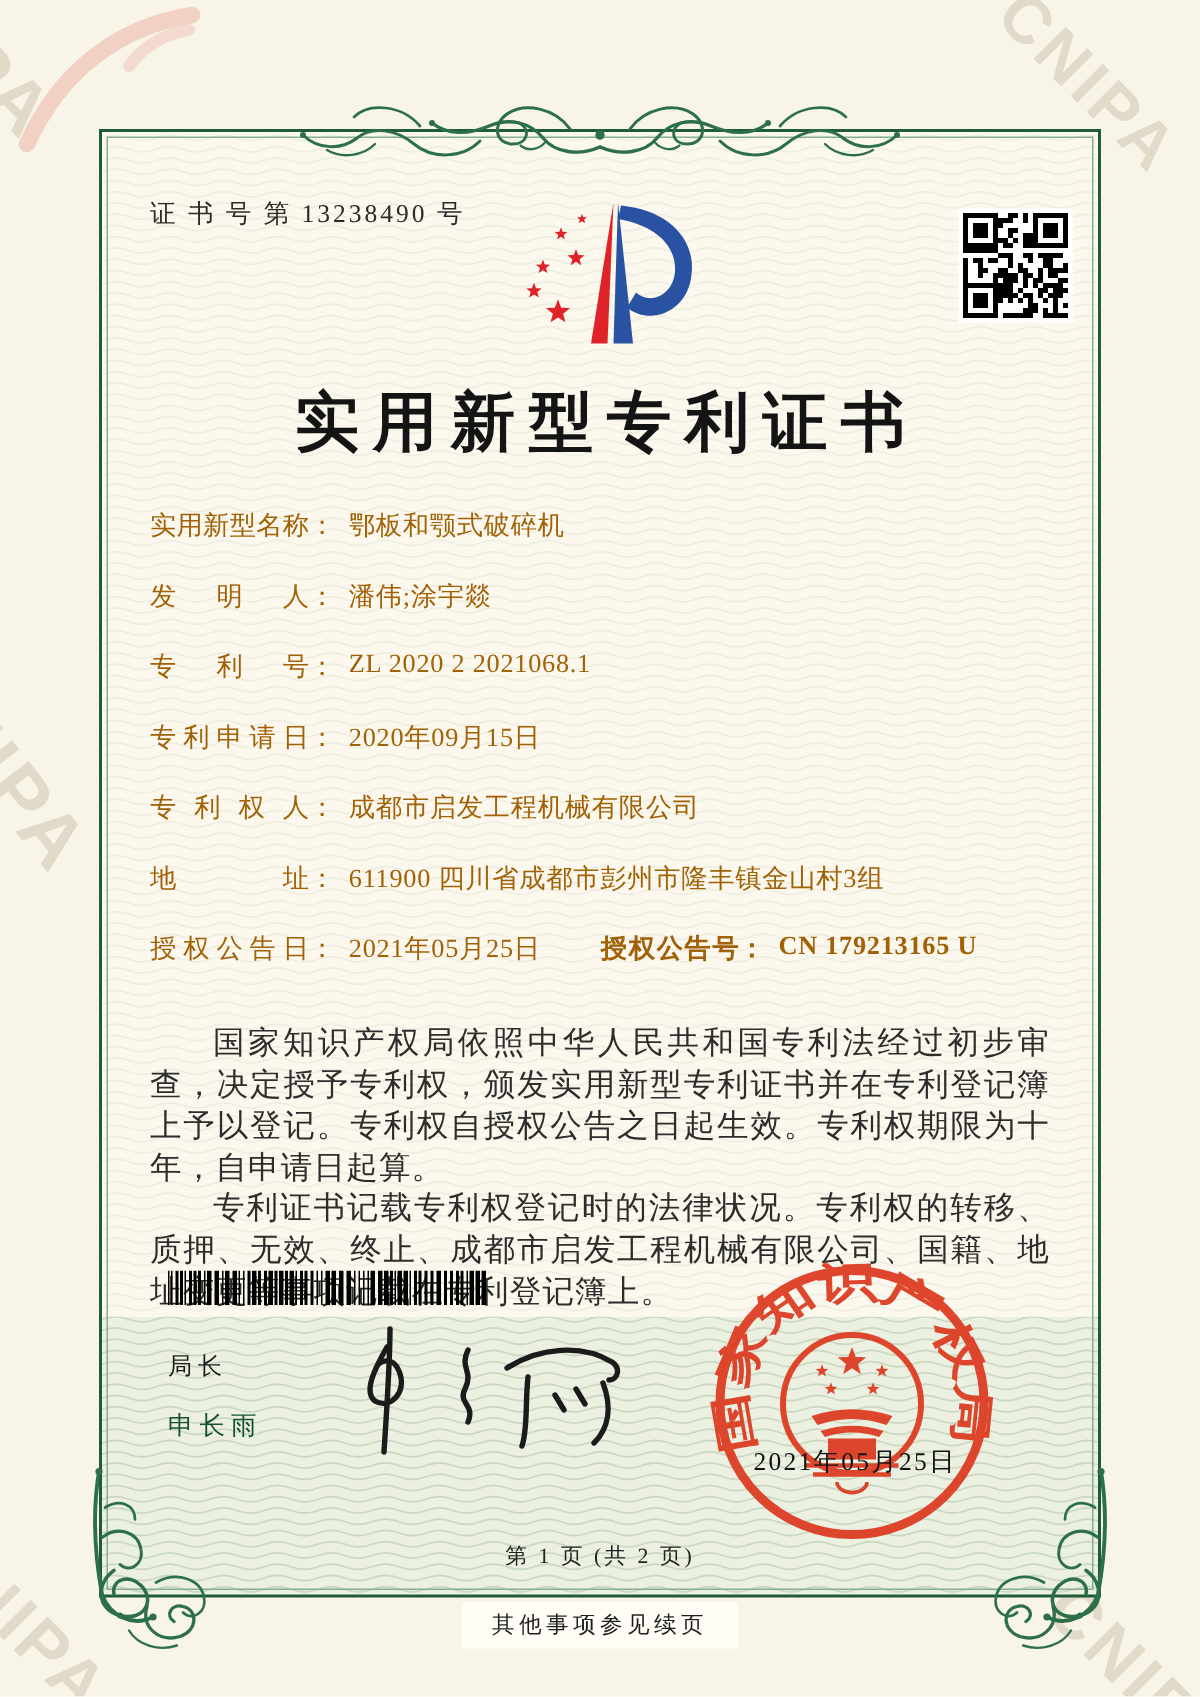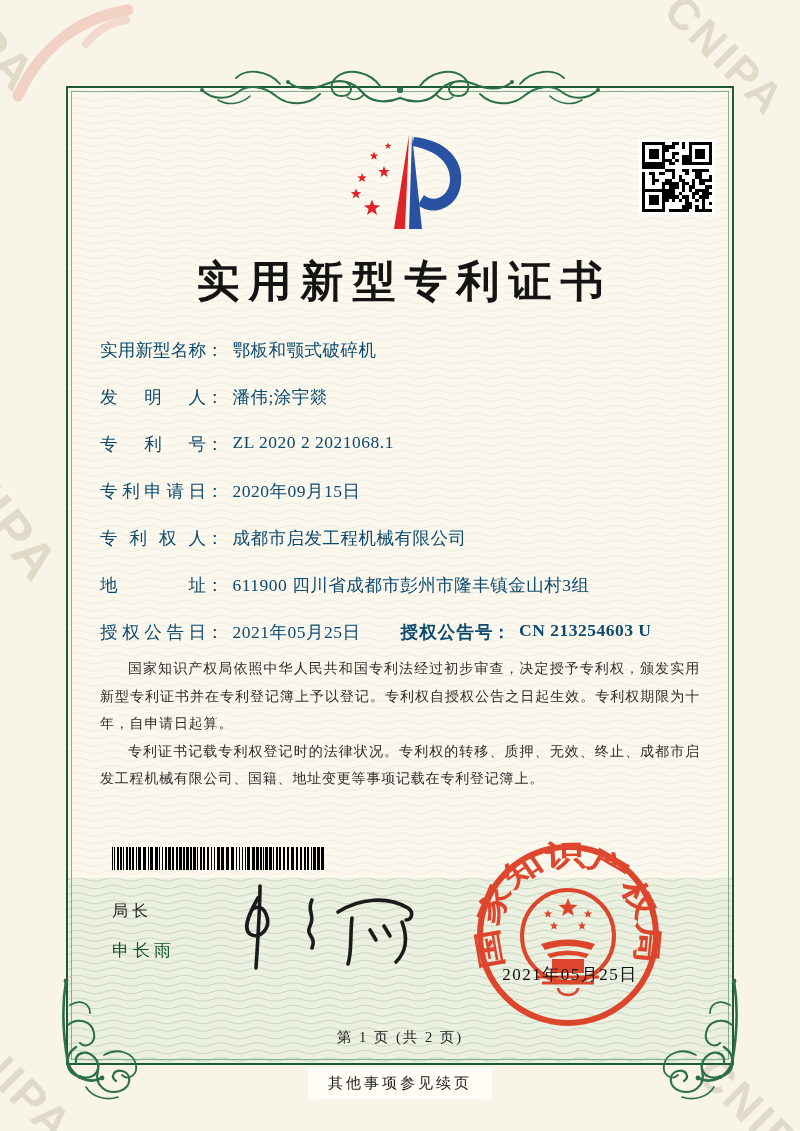--- a/index.html
+++ b/index.html
@@ -19,27 +19,27 @@
   
   .inner-paper{left:68px; top:88px; width:664px; height:975px; background:#fcf8ee;}
   .frame-outer{left:66px; top:86px; width:664px; height:975px; border:2px solid #1d5c37;}
   .frame-inner{position:absolute; left:3px; top:3px; right:3px; bottom:3px; border:1px solid #86ad94;}
   
   .certno{left:100px; top:131px; font-size:17px; letter-spacing:2px; color:#2a2a2a;}
   .qrbox{left:639px; top:139px; width:76px; height:76px; background:#fff; padding:3px; box-sizing:border-box;}
   .title{left:0; top:237px; width:800px; text-align:center; font-size:43px; font-weight:bold;
          letter-spacing:9px; padding-left:9px; box-sizing:border-box; color:#141414;margin-top:16px;}
   .fields{left:100px; top:338px; width:612px;}
-  .frow{height:47px; display:flex; align-items:flex-start; font-size:17.5px; color:#0c4a6e; white-space:nowrap;}
+  .frow{height:47px; display:flex; align-items:flex-start; font-size:17.5px; color:#a16207; white-space:nowrap;}
   .flabel{display:inline-block; width:106px; text-align:justify; text-align-last:justify;}
   .fcolon{display:inline-block;}
   .fvalue{margin-left:9px; letter-spacing:.5px;}
   .fgroup2{margin-left:40px; display:flex;font-weight:bold;}
   .fgroup2 .flabel{width:92px;}
-  .paras{left:100px; top:655px; width:600px; font-size:14px; line-height:27.6px;
+  .paras{left:100px; top:682px; width:600px; font-size:21px; line-height:27.6px;
          letter-spacing:.8px; text-align:justify; color:#2d2d2d;}
   .paras p{margin:0; text-indent:2em;}
   .signrole{left:112px; top:901px; font-family:"Liberation Sans","DejaVu Sans",sans-serif;
             font-size:16px; letter-spacing:4px; color:#1c1c1c; font-weight:500;}
   .signname{left:112px; top:939px; font-family:"Liberation Sans","DejaVu Sans",sans-serif;
             font-size:17px; letter-spacing:4px; color:#14532d; font-weight:500;}
   .sealdate{left:470px; top:963px; width:200px; text-align:center; font-size:17px;
             letter-spacing:1.5px; color:#111; font-weight:500;}
   .pagenum{left:0; top:1028px; width:800px; text-align:center; font-size:14.5px; letter-spacing:2px; color:#222;}
   .notebox{left:0; top:1068px; width:800px; text-align:center;text-decoration:underline;}
@@ -369,20 +369,21 @@
       </g>
     </defs>
     <g transform="translate(400,88)">
       <use href="#laceHalf"></use>
       <use href="#laceHalf" transform="scale(-1,1)"></use>
     </g>
     <use href="#cornerOrn" transform="translate(68,1063)"></use>
     <use href="#cornerOrn" transform="translate(732,1063) scale(-1,1)"></use>
   </svg>
 
+  <div class="abs certno">证 书 号 第 13238490 号</div>
 
   <svg class="abs" style="left:338px;top:130px" width="130" height="105" viewBox="0 0 130 105">
     <g id="logo-stars" fill="#e02329">
         <polygon points="50.0,12.5 50.9,14.8 53.3,14.9 51.4,16.5 52.1,18.8 50.0,17.5 47.9,18.8 48.6,16.5 46.7,14.9 49.1,14.8"></polygon>
         <polygon points="36.0,21.5 37.1,24.5 40.3,24.6 37.8,26.6 38.6,29.6 36.0,27.9 33.4,29.6 34.2,26.6 31.7,24.6 34.9,24.5"></polygon>
         <polygon points="46.0,36.0 47.5,40.0 51.7,40.1 48.4,42.8 49.5,46.9 46.0,44.5 42.5,46.9 43.6,42.8 40.3,40.1 44.5,40.0"></polygon>
         <polygon points="24.0,43.0 25.2,46.3 28.8,46.5 26.0,48.6 26.9,52.0 24.0,50.1 21.1,52.0 22.0,48.6 19.2,46.5 22.8,46.3"></polygon>
         <polygon points="18.0,58.5 19.4,62.1 23.2,62.3 20.2,64.7 21.2,68.4 18.0,66.3 14.8,68.4 15.8,64.7 12.8,62.3 16.6,62.1"></polygon>
         <polygon points="34.0,69.5 36.1,75.1 42.1,75.4 37.4,79.1 39.0,84.9 34.0,81.6 29.0,84.9 30.6,79.1 25.9,75.4 31.9,75.1"></polygon>
       </g>
@@ -671,21 +672,21 @@
         <span class="fcolon">：</span>
       <span class="fvalue">611900 四川省成都市彭州市隆丰镇金山村3组</span>
     </div>
     <div class="frow">
       <span class="flabel">授权公告日</span>
         <span class="fcolon">：</span>
       <span class="fvalue">2021年05月25日</span>
       <span class="fgroup2">
         <span class="flabel">授权公告号</span>
           <span class="fcolon">：</span>
-        <span class="fvalue">CN 213254603 U</span>
+        <span class="fvalue">CN 179213165 U</span>
       </span>
     </div>
   </div>
 
   <div class="abs paras">
     <p>国家知识产权局依照中华人民共和国专利法经过初步审查，决定授予专利权，颁发实用新型专利证书并在专利登记簿上予以登记。专利权自授权公告之日起生效。专利权期限为十年，自申请日起算。</p>
     <p>专利证书记载专利权登记时的法律状况。专利权的转移、质押、无效、终止、成都市启发工程机械有限公司、国籍、地址变更等事项记载在专利登记簿上。</p>
   </div>
 
   <svg class="abs" id="barcode" style="left:110px;top:847px" width="216" height="23" viewBox="0 0 216 23">

